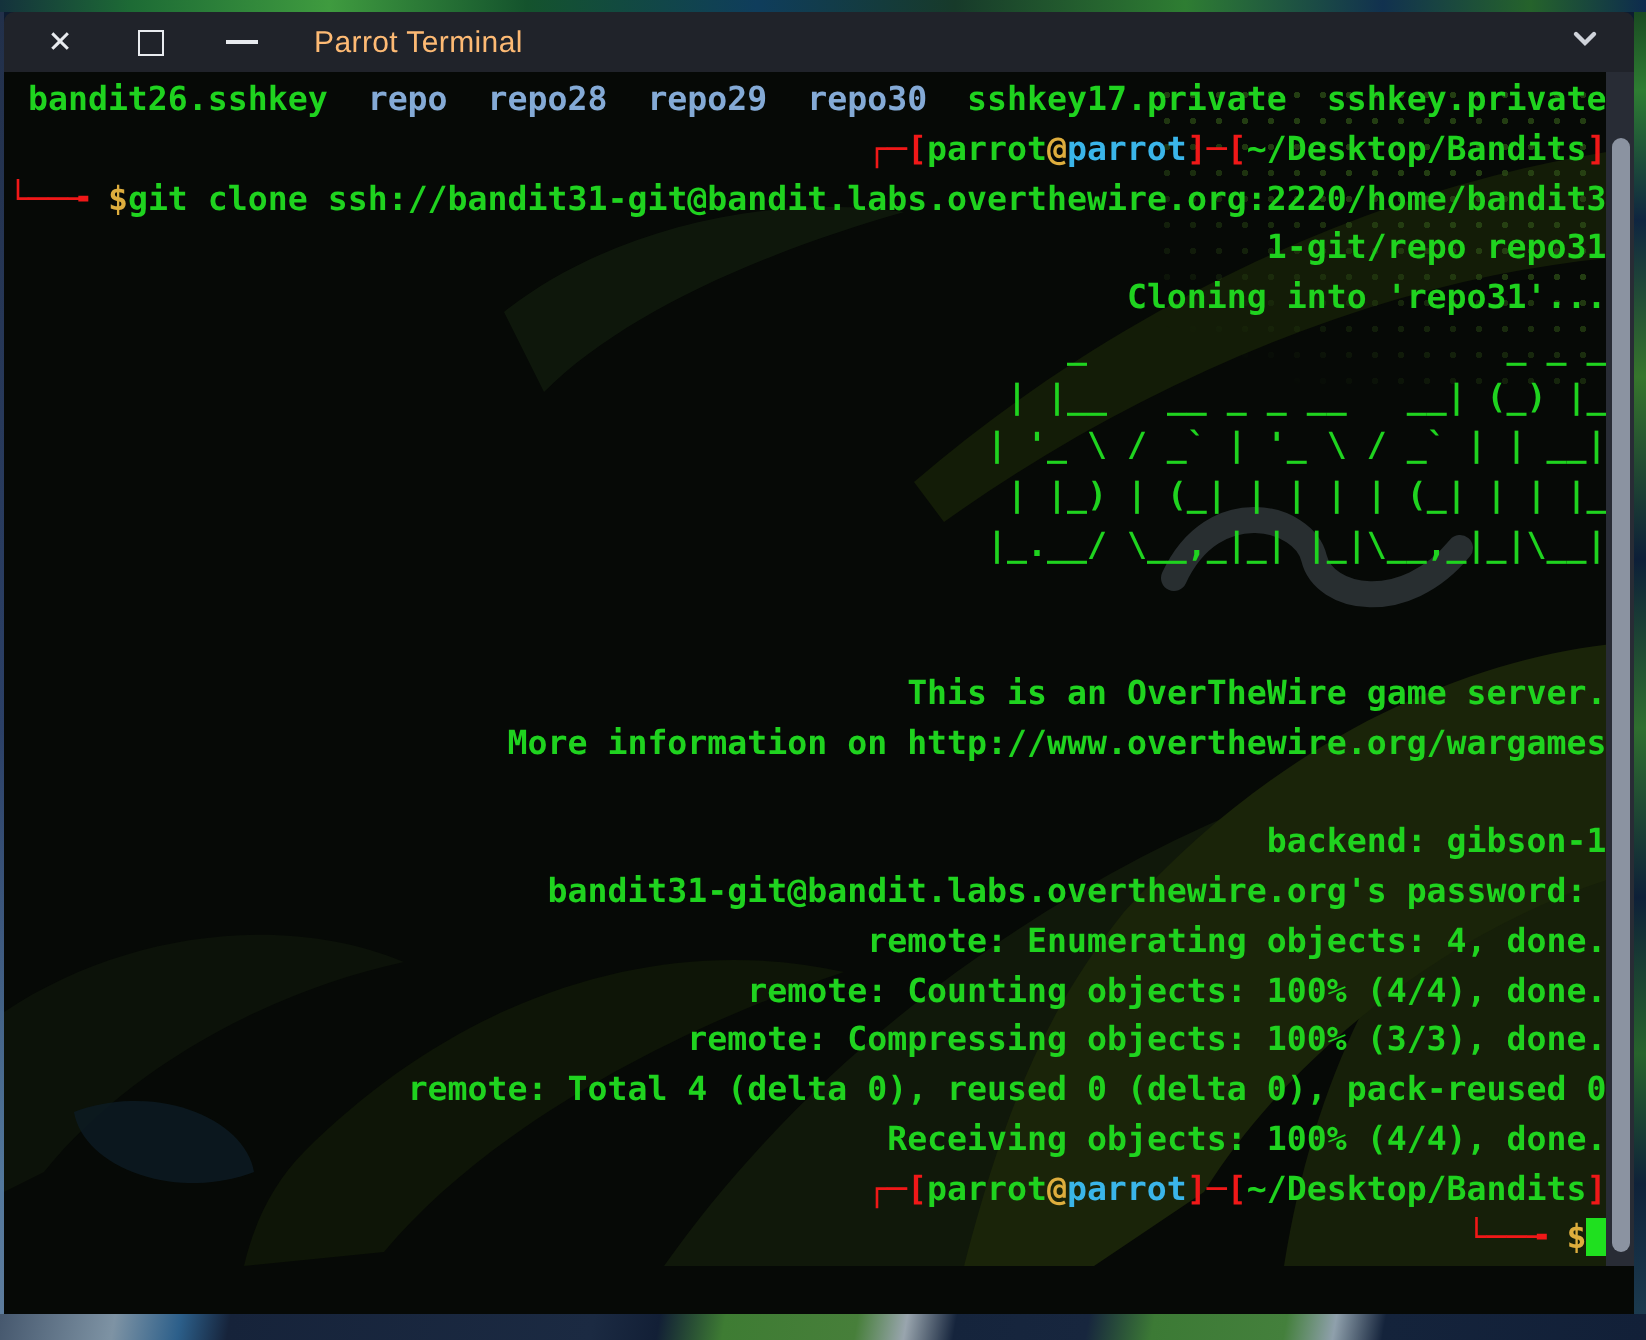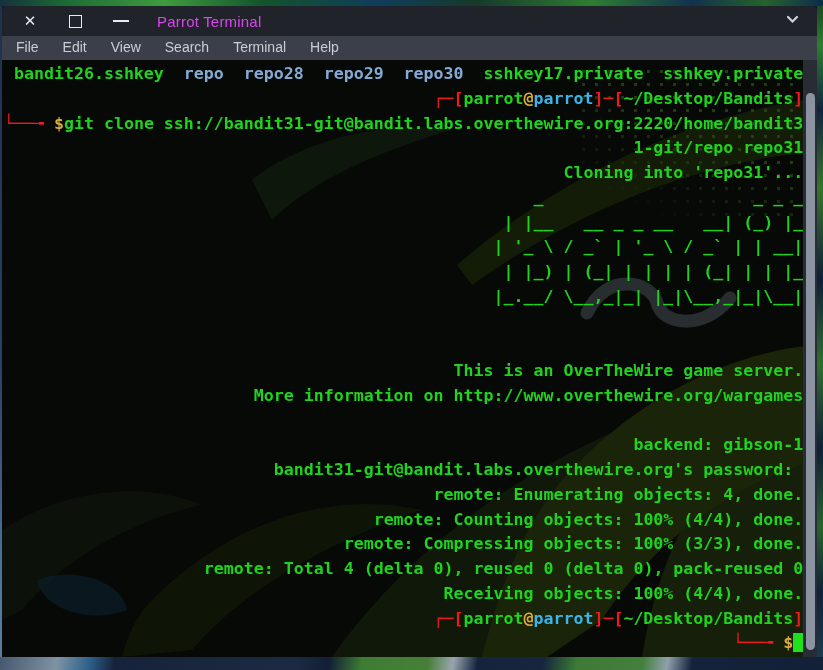--- a/index.html
+++ b/index.html
@@ -15,21 +15,21 @@
   .desk-bottom{position:absolute;left:0;top:657px;width:823px;height:13px;
     background:linear-gradient(100deg,#46586e 0%,#7e93a4 7%,#2c5f8a 11%,#16233a 14%,#1b2a42 36%,#121f36 40%,#3e7c33 44%,#477f3a 52%,#99a5ae 55%,#15243c 58%,#17263e 66%,#3c7a35 70%,#44803c 78%,#8fa0ac 81%,#14233b 84%,#122038 100%);}
 
   
   .window{position:absolute;left:2px;top:6px;width:815px;height:651px;display:flex;flex-direction:column;}
   .titlebar{height:30px;background:#20232a;border-radius:5px 5px 0 0;display:flex;align-items:center;position:relative;flex:0 0 30px;}
   .winbtn{color:#e8ebef;font-family:"DejaVu Sans",sans-serif;display:inline-block;text-align:center;cursor:default;}
   .btn-close{margin-left:20px;font-size:15px;width:16px;}
   .btn-max{margin-left:31px;width:13px;height:13px;border:1.5px solid #e8ebef;box-sizing:border-box;}
   .btn-min{margin-left:31px;width:16px;border-top:2px solid #e8ebef;height:0;}
-  .title-text{margin-left:28px;color:#d946ef;font-family:"Liberation Sans","DejaVu Sans",sans-serif;font-size:15px;letter-spacing:.2px;}
+  .title-text{margin-left:28px;color:#fdba74;font-family:"Liberation Sans","DejaVu Sans",sans-serif;font-size:15px;letter-spacing:.2px;}
   .chevron{position:absolute;right:18px;top:9px;width:13px;height:9px;}
   .menubar{height:24px;background:#3a3f4a;display:flex;align-items:center;flex:0 0 24px;font-family:"Liberation Sans","DejaVu Sans",sans-serif;}
   .menu-item{color:#c9ced6;font-size:14px;padding:0 0 2px 0;margin-left:14px;}
   .menu-item + .menu-item{margin-left:24px;}
 
   
   .terminal{position:relative;flex:1;background:#060906;overflow:hidden;}
   .watermark{position:absolute;left:0;top:0;width:815px;height:597px;pointer-events:none;}
   .dotgrid{position:absolute;left:575px;top:5px;width:225px;height:160px;opacity:.8;
     background:radial-gradient(circle 1.6px at center,#2b4a15 99%,transparent 100%);background-size:13px 13px;
@@ -61,28 +61,20 @@
     <div class="titlebar">
       <span class="winbtn btn-close">✕</span>
       <span class="winbtn btn-max"></span>
       <span class="winbtn btn-min"></span>
       <span class="title-text">Parrot Terminal</span>
       <svg class="chevron" viewBox="0 0 13 9">
         <polyline points="2,2 6.5,6.5 11,2" fill="none" stroke="#cfd3da" stroke-width="2.2" stroke-linecap="round"></polyline>
       </svg>
     </div>
 
-    <div class="menubar">
-      <span class="menu-item">File</span>
-      <span class="menu-item">Edit</span>
-      <span class="menu-item">View</span>
-      <span class="menu-item">Search</span>
-      <span class="menu-item">Terminal</span>
-      <span class="menu-item">Help</span>
-    </div>
 
     <div class="terminal">
 
       <svg class="watermark" viewBox="0 0 815 597" preserveAspectRatio="none">
         <path d="M455,205 C560,115 690,55 815,38 L815,92 C700,100 575,150 470,225 Z" fill="#131c07"></path>
         <path d="M330,597 C420,470 560,380 700,340 C600,430 520,520 480,597 Z" fill="#10180a"></path>
         <path d="M640,597 C660,470 720,380 815,330 L815,597 Z" fill="#161f09"></path>
         <path d="M560,420 C640,330 740,290 815,285 L815,400 C740,420 650,480 600,560 L545,597 L480,597 C500,520 520,470 560,420 Z" fill="#1a2409"></path>
         <path d="M150,540 C230,460 330,430 420,450 C330,480 240,530 190,590 L120,597 C125,575 135,555 150,540 Z" fill="#0e1507"></path>
         <path d="M0,470 C60,430 140,420 200,445 C130,460 60,500 20,550 L0,560 Z" fill="#0c1209"></path>

